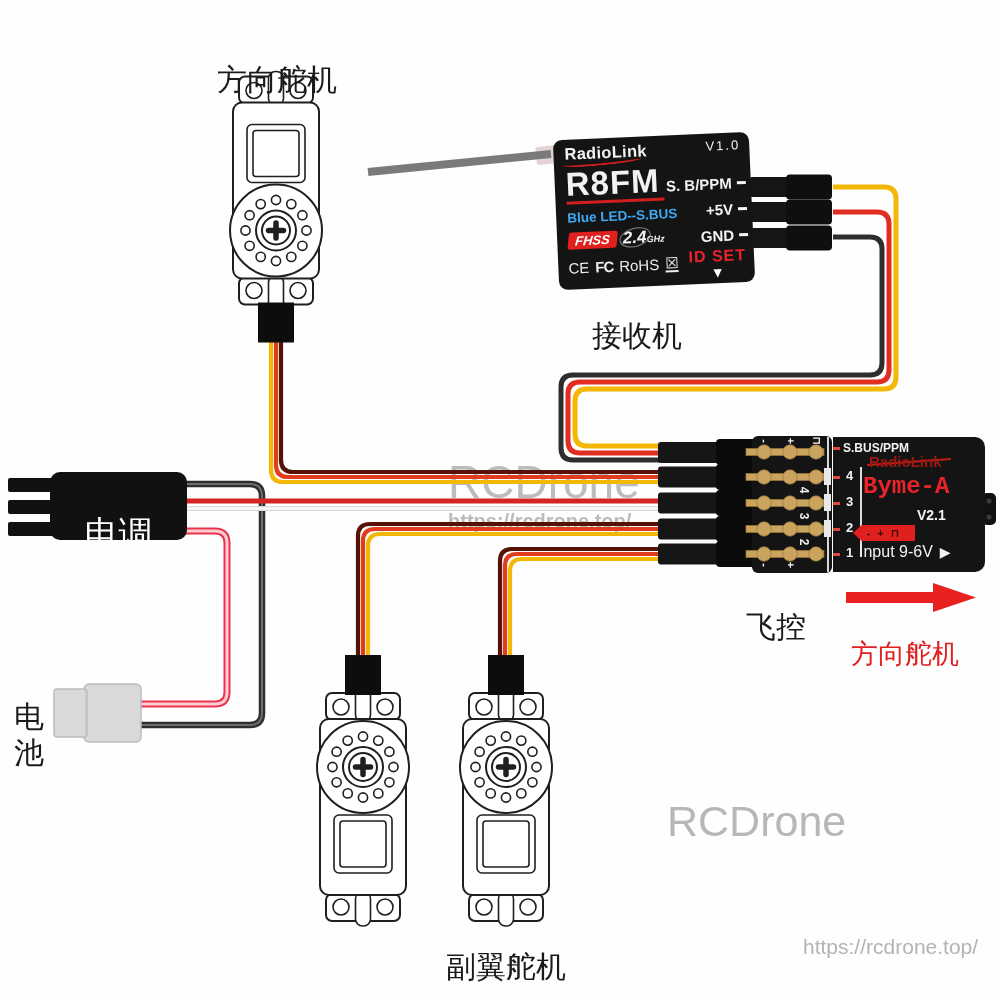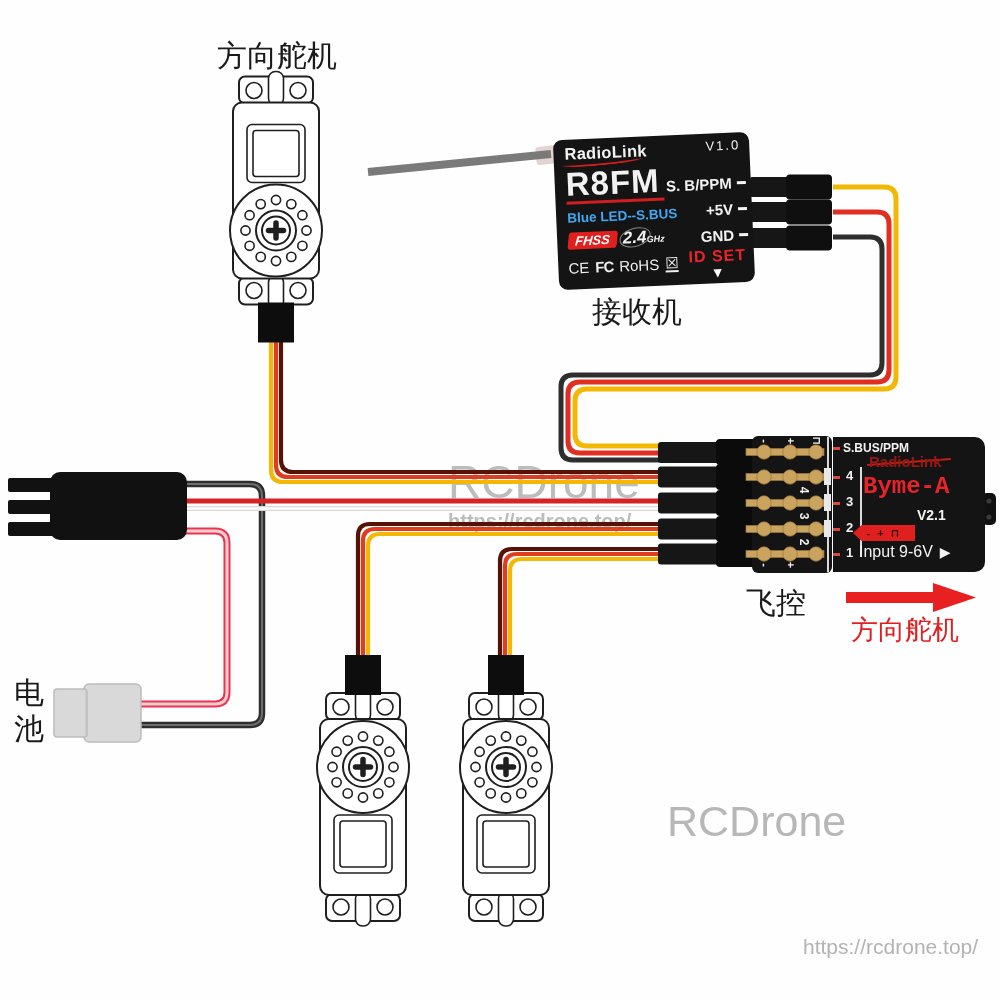--- a/index.html
+++ b/index.html
@@ -51,21 +51,21 @@
   .fc-box .brand{position:absolute;left:36px;top:16px;font-size:15px;font-weight:bold;color:#9b1712;}
   .fc-box .bswoosh{position:absolute;left:34px;top:24px;width:84px;height:2px;background:#c41f16;transform:rotate(-4deg);}
   .fc-box .model{position:absolute;left:30px;top:36px;font-size:24px;font-weight:bold;color:#e8232a;font-family:Liberation Mono, monospace;}
   .fc-box .ver{position:absolute;left:84px;top:70px;font-size:14px;font-weight:bold;}
   .fc-box .badge{position:absolute;left:20px;top:88px;width:62px;height:16px;background:#e01f1f;
                  clip-path:polygon(0 50%,14% 0,100% 0,100% 100%,14% 100%);display:flex;align-items:center;
                  justify-content:center;color:#3c0b06;font-weight:bold;font-size:11px;letter-spacing:2px;}
   .fc-box .input{position:absolute;left:26px;top:106px;font-size:16px;display:flex;align-items:center;gap:7px;}
   .fc-box .input .ptr{font-size:14px;}
   
-  .cn{position:absolute;z-index:2;color:#1a1a1a;font-weight:500;white-space:nowrap;}
+  .cn{position:absolute;z-index:2;color:#1a1a1a;font-weight:500;white-space:nowrap;margin-top:24px;}
   .lbl-rudder{left:217px;top:36px;font-size:30px;}
   .lbl-rx{left:592px;top:292px;font-size:30px;}
   .lbl-fc{left:746px;top:583px;font-size:30px;}
   .lbl-dir{left:851px;top:612px;font-size:27px;color:#e02020;}
   .lbl-elev{left:303px;top:923px;font-size:30px;}
   .lbl-ail{left:446px;top:923px;font-size:30px;}
   .lbl-esc{left:50px;top:487px;width:137px;text-align:center;font-size:34px;color:#fff;z-index:2;}
   .lbl-batt{left:14px;top:676px;display:flex;flex-direction:column;gap:3px;font-size:30px;line-height:33px;}
 </style>
 </head>
@@ -298,20 +298,22 @@
     <div class="ver">V2.1</div>
     <div class="badge">- + ⊓</div>
     <div class="input">
       <span>Input 9-6V</span>
       <span class="ptr">▶</span>
     </div>
   </div>
 
   <div class="cn lbl-rudder">方向舵机</div>
   <div class="cn lbl-rx">接收机</div>
+  <div class="cn lbl-esc">电调</div>
   <div class="cn lbl-batt">
     <span>电</span>
     <span>池</span>
   </div>
   <div class="cn lbl-fc">飞控</div>
   <div class="cn lbl-dir">方向舵机</div>
+  <div class="cn lbl-ail">副翼舵机</div>
 
 </div>
 
 </body></html>

